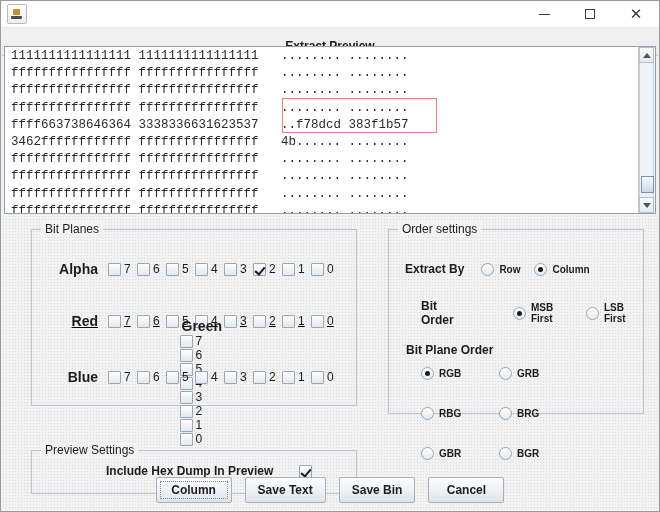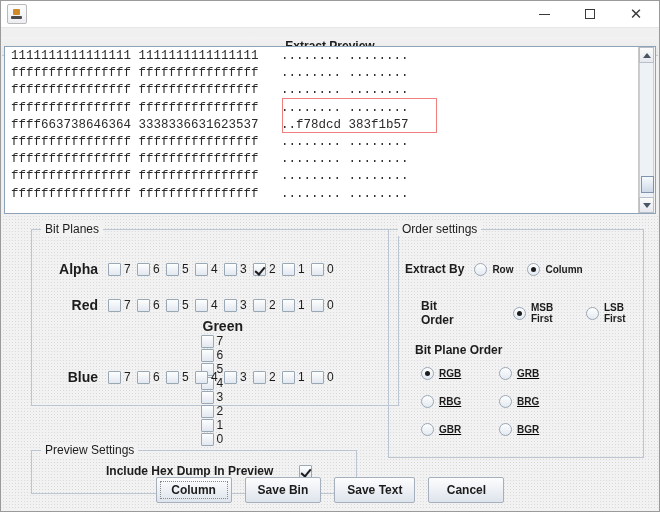--- a/index.html
+++ b/index.html
@@ -171,23 +171,23 @@
   }
   .group > .legend {
     position: absolute;
     top: -8px; left: 9px;
     padding: 0 4px;
     background-color: #f2f2f2;
     font-size: 12px;
     color: #1c1c1c;
     font-weight: normal;
   }
-  #bit-planes-group { left: 29px; top: 14px; width: 368px; height: 177px; }
+  #bit-planes-group { left: 29px; top: 14px; width: 326px; height: 177px; }
   #preview-settings-group { left: 29px; top: 199px; width: 326px; height: 44px; margin-top: 36px; }
-  #order-settings-group { left: 386px; top: 14px; width: 256px; height: 229px; }
+  #order-settings-group { left: 386px; top: 14px; width: 256px; height: 185px; }
 
   
   .bp-row {
     position: absolute;
     left: 0; width: 100%;
     height: 22px;
     display: flex; align-items: center;
   }
   .bp-label {
     width: 76px; text-align: right;
@@ -302,20 +302,21 @@
   <div class="dlg-title">Extract Preview</div>
 
   <div class="textarea-wrap">
     <div class="hexview" id="hexview">
       <div class="hl-box"></div>
     <div class="hexrow">1111111111111111 1111111111111111   ........ ........</div>
         <div class="hexrow">ffffffffffffffff ffffffffffffffff   ........ ........</div>
         <div class="hexrow">ffffffffffffffff ffffffffffffffff   ........ ........</div>
         <div class="hexrow">ffffffffffffffff ffffffffffffffff   ........ ........</div>
         <div class="hexrow">ffff663738646364 3338336631623537   ..f78dcd 383f1b57</div>
+        <div class="hexrow">3462ffffffffffff ffffffffffffffff   4b...... ........</div>
         <div class="hexrow">ffffffffffffffff ffffffffffffffff   ........ ........</div>
         <div class="hexrow">ffffffffffffffff ffffffffffffffff   ........ ........</div>
         <div class="hexrow">ffffffffffffffff ffffffffffffffff   ........ ........</div>
         <div class="hexrow">ffffffffffffffff ffffffffffffffff   ........ ........</div>
       </div>
     <div class="vscroll">
       <div class="vs-btn up">
           <span class="vs-arrow up"></span>
         </div>
       <div class="vs-track">
@@ -360,21 +361,21 @@
             </div>
             <div class="bp-cell">
               <span class="cb"></span>
               <span class="bp-num">1</span>
             </div>
             <div class="bp-cell">
               <span class="cb"></span>
               <span class="bp-num">0</span>
             </div>
           </div>
-          <div class="bp-row" style="top: 64px;">
+          <div class="bp-row" style="top: 80px; text-decoration: underline;">
             <div class="bp-label">Red</div>
             <div class="bp-cell">
               <span class="cb"></span>
               <span class="bp-num">7</span>
             </div>
             <div class="bp-cell">
               <span class="cb"></span>
               <span class="bp-num">6</span>
             </div>
             <div class="bp-cell">
@@ -479,21 +480,21 @@
       <span class="legend">Preview Settings</span>
       <div id="pv-line">
         <span class="lab">Include Hex Dump In Preview</span>
         <span class="cb checked" id="pv-cb"></span>
       </div>
     </div>
 
     <div class="group" id="order-settings-group">
       <span class="legend">Order settings</span>
 
-      <div class="row-abs" style="left:16px; top:32px; gap:10px;">
+      <div class="row-abs" style="left:16px; top:32px; gap:17px;">
         <span class="fld-label">Extract By</span>
         <span id="extract-by-opts" style="display:flex; gap:14px;">
             <span class="radio-item">
               <span class="rb"></span>
               <span>Row</span>
             </span>
             <span class="radio-item">
               <span class="rb selected"></span>
               <span>Column</span>
             </span>
@@ -507,22 +508,22 @@
               <span class="rb selected"></span>
               <span>MSB First</span>
             </span>
             <span class="radio-item">
               <span class="rb"></span>
               <span>LSB First</span>
             </span>
           </span>
       </div>
 
-      <div style="position:absolute; left:26px; top:113px;" class="fld-label">Bit Plane Order</div>
-      <div id="bpo-grid" style="position:absolute; left:32px; top:137px; display:grid; grid-template-columns:78px 78px; row-gap:15px;text-decoration:underline;">
+      <div style="position:absolute; left:17px; top:113px;" class="fld-label">Bit Plane Order</div>
+      <div id="bpo-grid" style="position:absolute; left:32px; top:137px; display:grid; grid-template-columns:78px 78px; row-gap:27px;">
           <span class="radio-item">
             <span class="rb selected"></span>
             <span>RGB</span>
           </span>
           <span class="radio-item">
             <span class="rb"></span>
             <span>GRB</span>
           </span>
           <span class="radio-item">
             <span class="rb"></span>
@@ -538,21 +539,21 @@
           </span>
           <span class="radio-item">
             <span class="rb"></span>
             <span>BGR</span>
           </span>
         </div>
     </div>
 
     <div class="btnbar" id="btnbar">
         <div class="btn focused">Column</div>
+        <div class="btn">Save Text</div>
         <div class="btn">Save Bin</div>
-        <div class="btn">Save Text</div>
         <div class="btn">Cancel</div>
       </div>
 
   </div>
 
   <div class="bottombar"></div>
 </div>
 
 </body></html>

